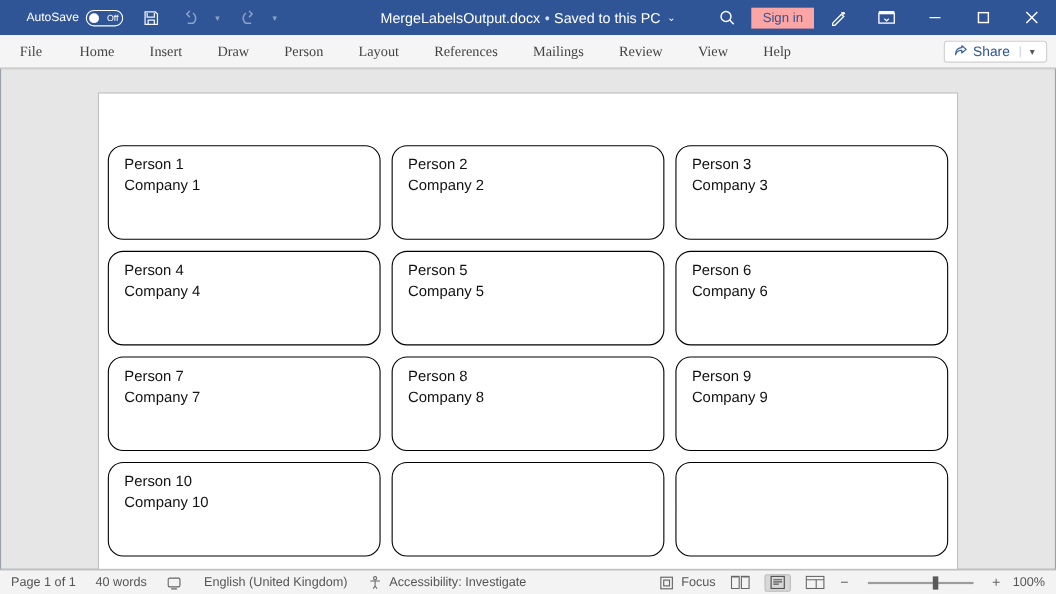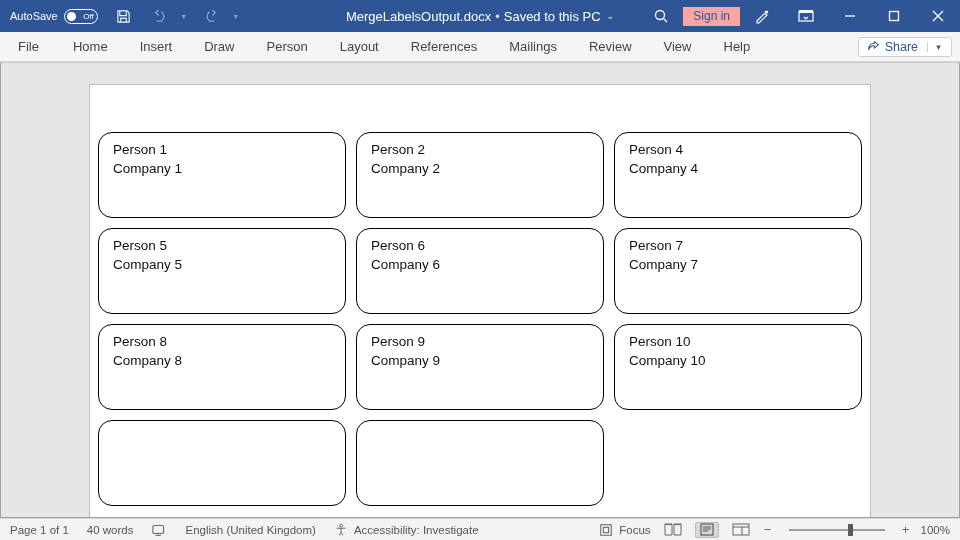--- a/index.html
+++ b/index.html
@@ -7,21 +7,21 @@
 
   .titlebar {
     height: 32px;
     background: #2f5597;
     color: #fff;
     display: flex;
     align-items: center;
     font-size: 12px;
     position: relative;
   }
-  .tb-left { display: flex; align-items: center; gap: 16px; padding-left: 10px; }
+  .tb-left { display: flex; align-items: center; gap: 16px; padding-left: 10px; margin-left: 14px; }
   .autosave { display: flex; align-items: center; gap: 6px; }
   .autosave-label { font-size: 11px; }
   .autosave-pill {
     width: 34px; height: 15px; border: 1px solid #fff; border-radius: 8px;
     display: flex; align-items: center; position: relative; font-size: 8px;
     justify-content: flex-end; padding-right: 3px;
   }
   .autosave-pill::before {
     content: ""; width: 9px; height: 9px; border-radius: 50%; background: #fff;
     position: absolute; left: 2px;
@@ -42,21 +42,21 @@
   .signin {
     background: #fca5a5; color: #2f5597; font-size: 12px; padding: 1px 10px;
     height: 19px; display: flex; align-items: center; font-weight: 400;
   }
 
   .ribbon-tabs {
     height: 30px; background: #f5f5f5; border-bottom: 1px solid #d7d7d7;
     display: flex; align-items: center; font-size: 13px; color: #444;
     padding: 0 8px 0 0; position: relative;
   }
-  .rtab { padding: 0 16px; height: 100%; display:flex; align-items:center; cursor: default; }
+  .rtab { padding: 0 16px; height: 100%; display:flex; align-items:center; cursor: default; font-family: Liberation Serif, serif; }
   .rtab.file { padding-left: 18px; padding-right: 18px; }
   .share {
     margin-left: auto; display:flex; align-items:center; gap:5px;
     border: 1px solid #cfcfcf; border-radius: 3px; padding: 2px 8px; font-size: 12.5px;
     color: #2f5597; background: #fff;
   }
   .share-caret { width: 16px; text-align:center; color:#555; font-size:9px; border-left:1px solid #cfcfcf; padding-left:6px; margin-left:4px;}
 
   .workspace {
     position: absolute; top: 62px; bottom: 22px; left: 0; right: 0;
@@ -202,20 +202,24 @@
     <div class="label-grid" id="label-grid">
         <div class="label-cell">
           <div>Person 1</div>
           <div>Company 1</div>
         </div>
         <div class="label-cell">
           <div>Person 2</div>
           <div>Company 2</div>
         </div>
         <div class="label-cell">
+          <div>Person 3</div>
+          <div>Company 3</div>
+        </div>
+        <div class="label-cell">
           <div>Person 4</div>
           <div>Company 4</div>
         </div>
         <div class="label-cell">
           <div>Person 5</div>
           <div>Company 5</div>
         </div>
         <div class="label-cell">
           <div>Person 6</div>
           <div>Company 6</div>

